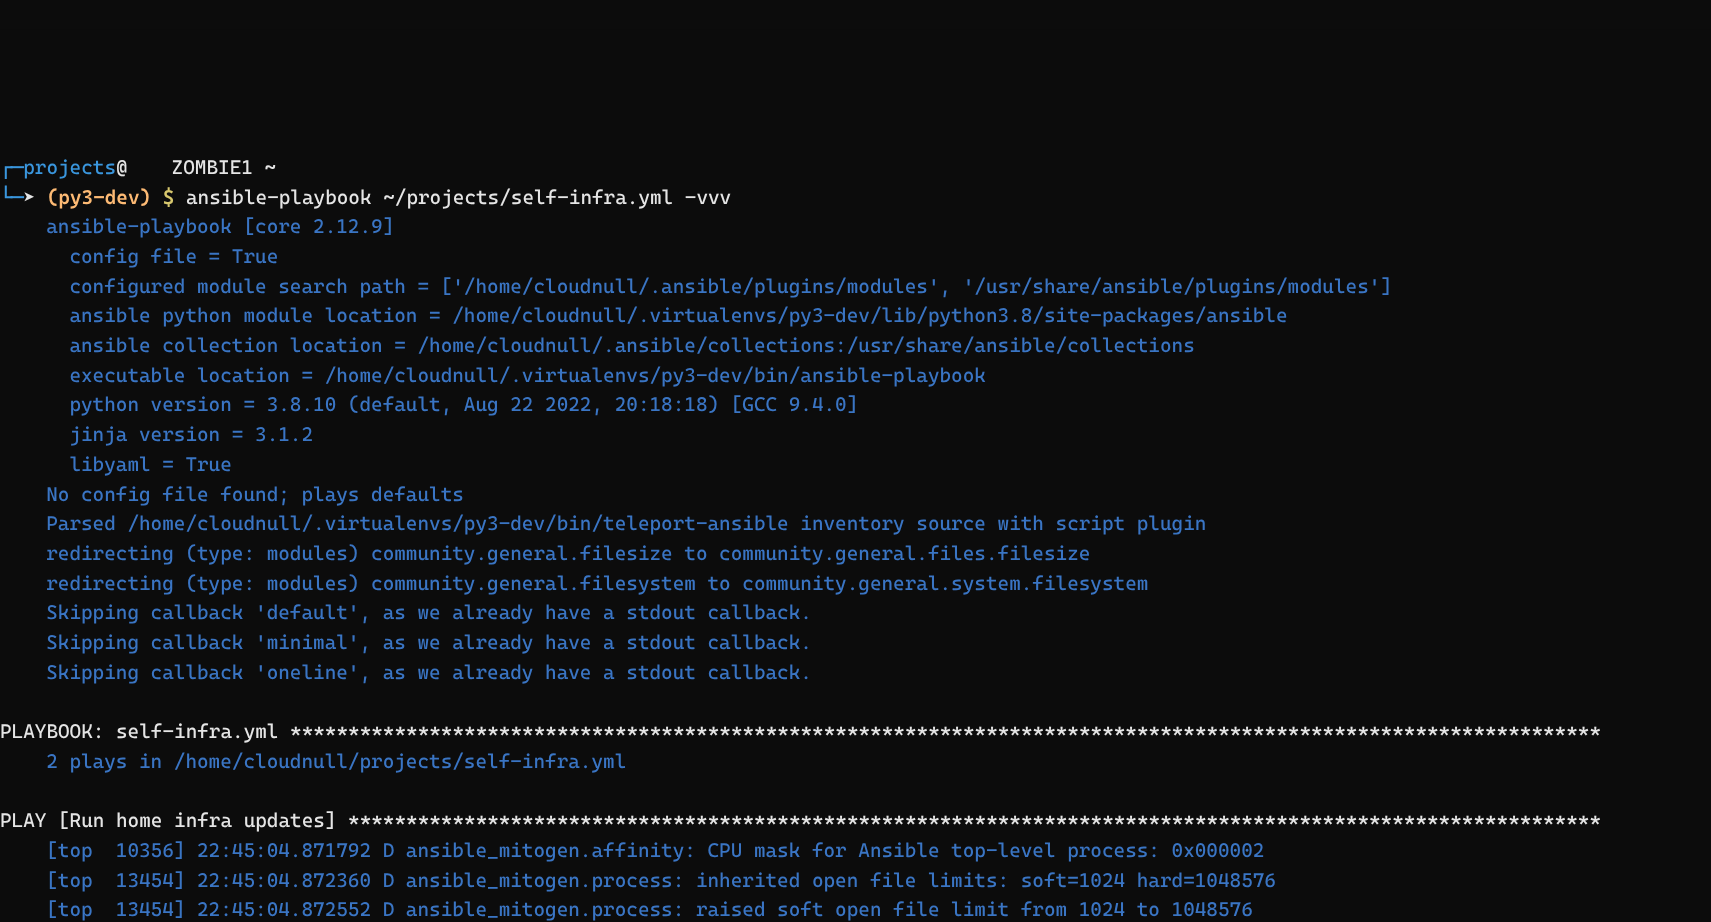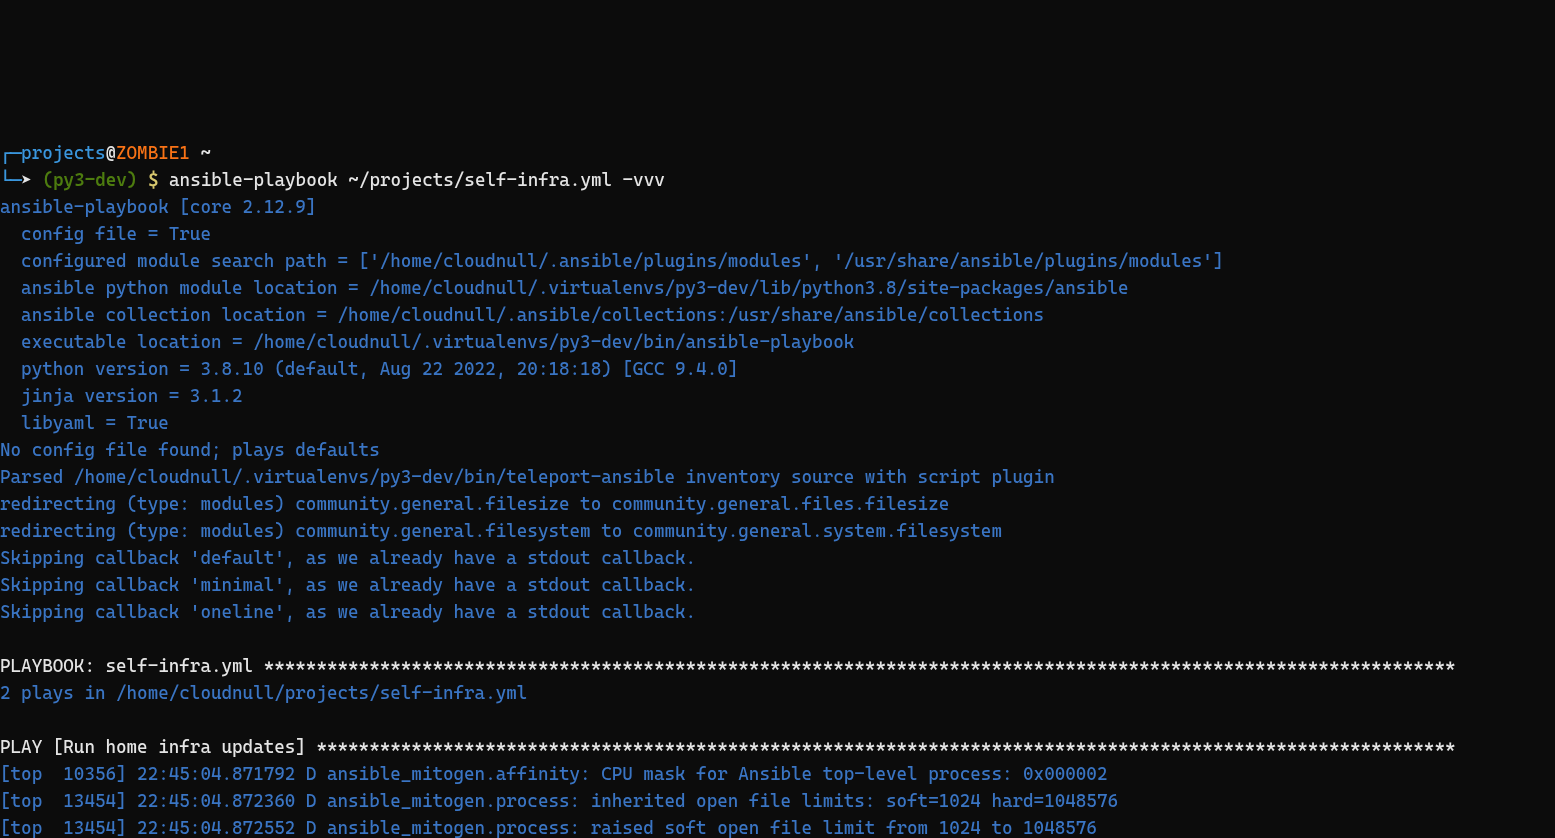--- a/index.html
+++ b/index.html
@@ -12,24 +12,24 @@
     line-height: 1.5;
     width: 1555px;
     height: 838px;
     overflow: hidden;
     white-space: pre;
   }
   .term {
     padding: 4px 0 0 0;
   }
   .cyan    { color: #3a96dd; }
-  .magenta { color: #f97316; }
-  .orange  { color: #4d7c0f; }
+  .magenta { color: #e5e5e5; padding-left: 40px; }
+  .orange  { color: #fdba74; }
   .yellow  { color: #d8c86e; }
-  .blue    { color: #3a75c4; }
+  .blue    { color: #3a75c4; margin-left: 42px; }
   .white   { color: #e5e5e5; }
   .bold    { font-weight: 600; }
 </style>
 </head>
 <body>
 
 
 
 <div class="term"><span><span class="cyan">┌─</span><span class="cyan">projects</span><span class="white">@</span><span class="magenta">ZOMBIE1</span><span class="white"> ~</span></span>
 <span><span class="cyan">└─</span><span class="white">➤ </span><span class="orange bold">(py3-dev)</span><span class="yellow bold"> $ </span><span class="white">ansible-playbook ~/projects/self-infra.yml -vvv</span></span>

